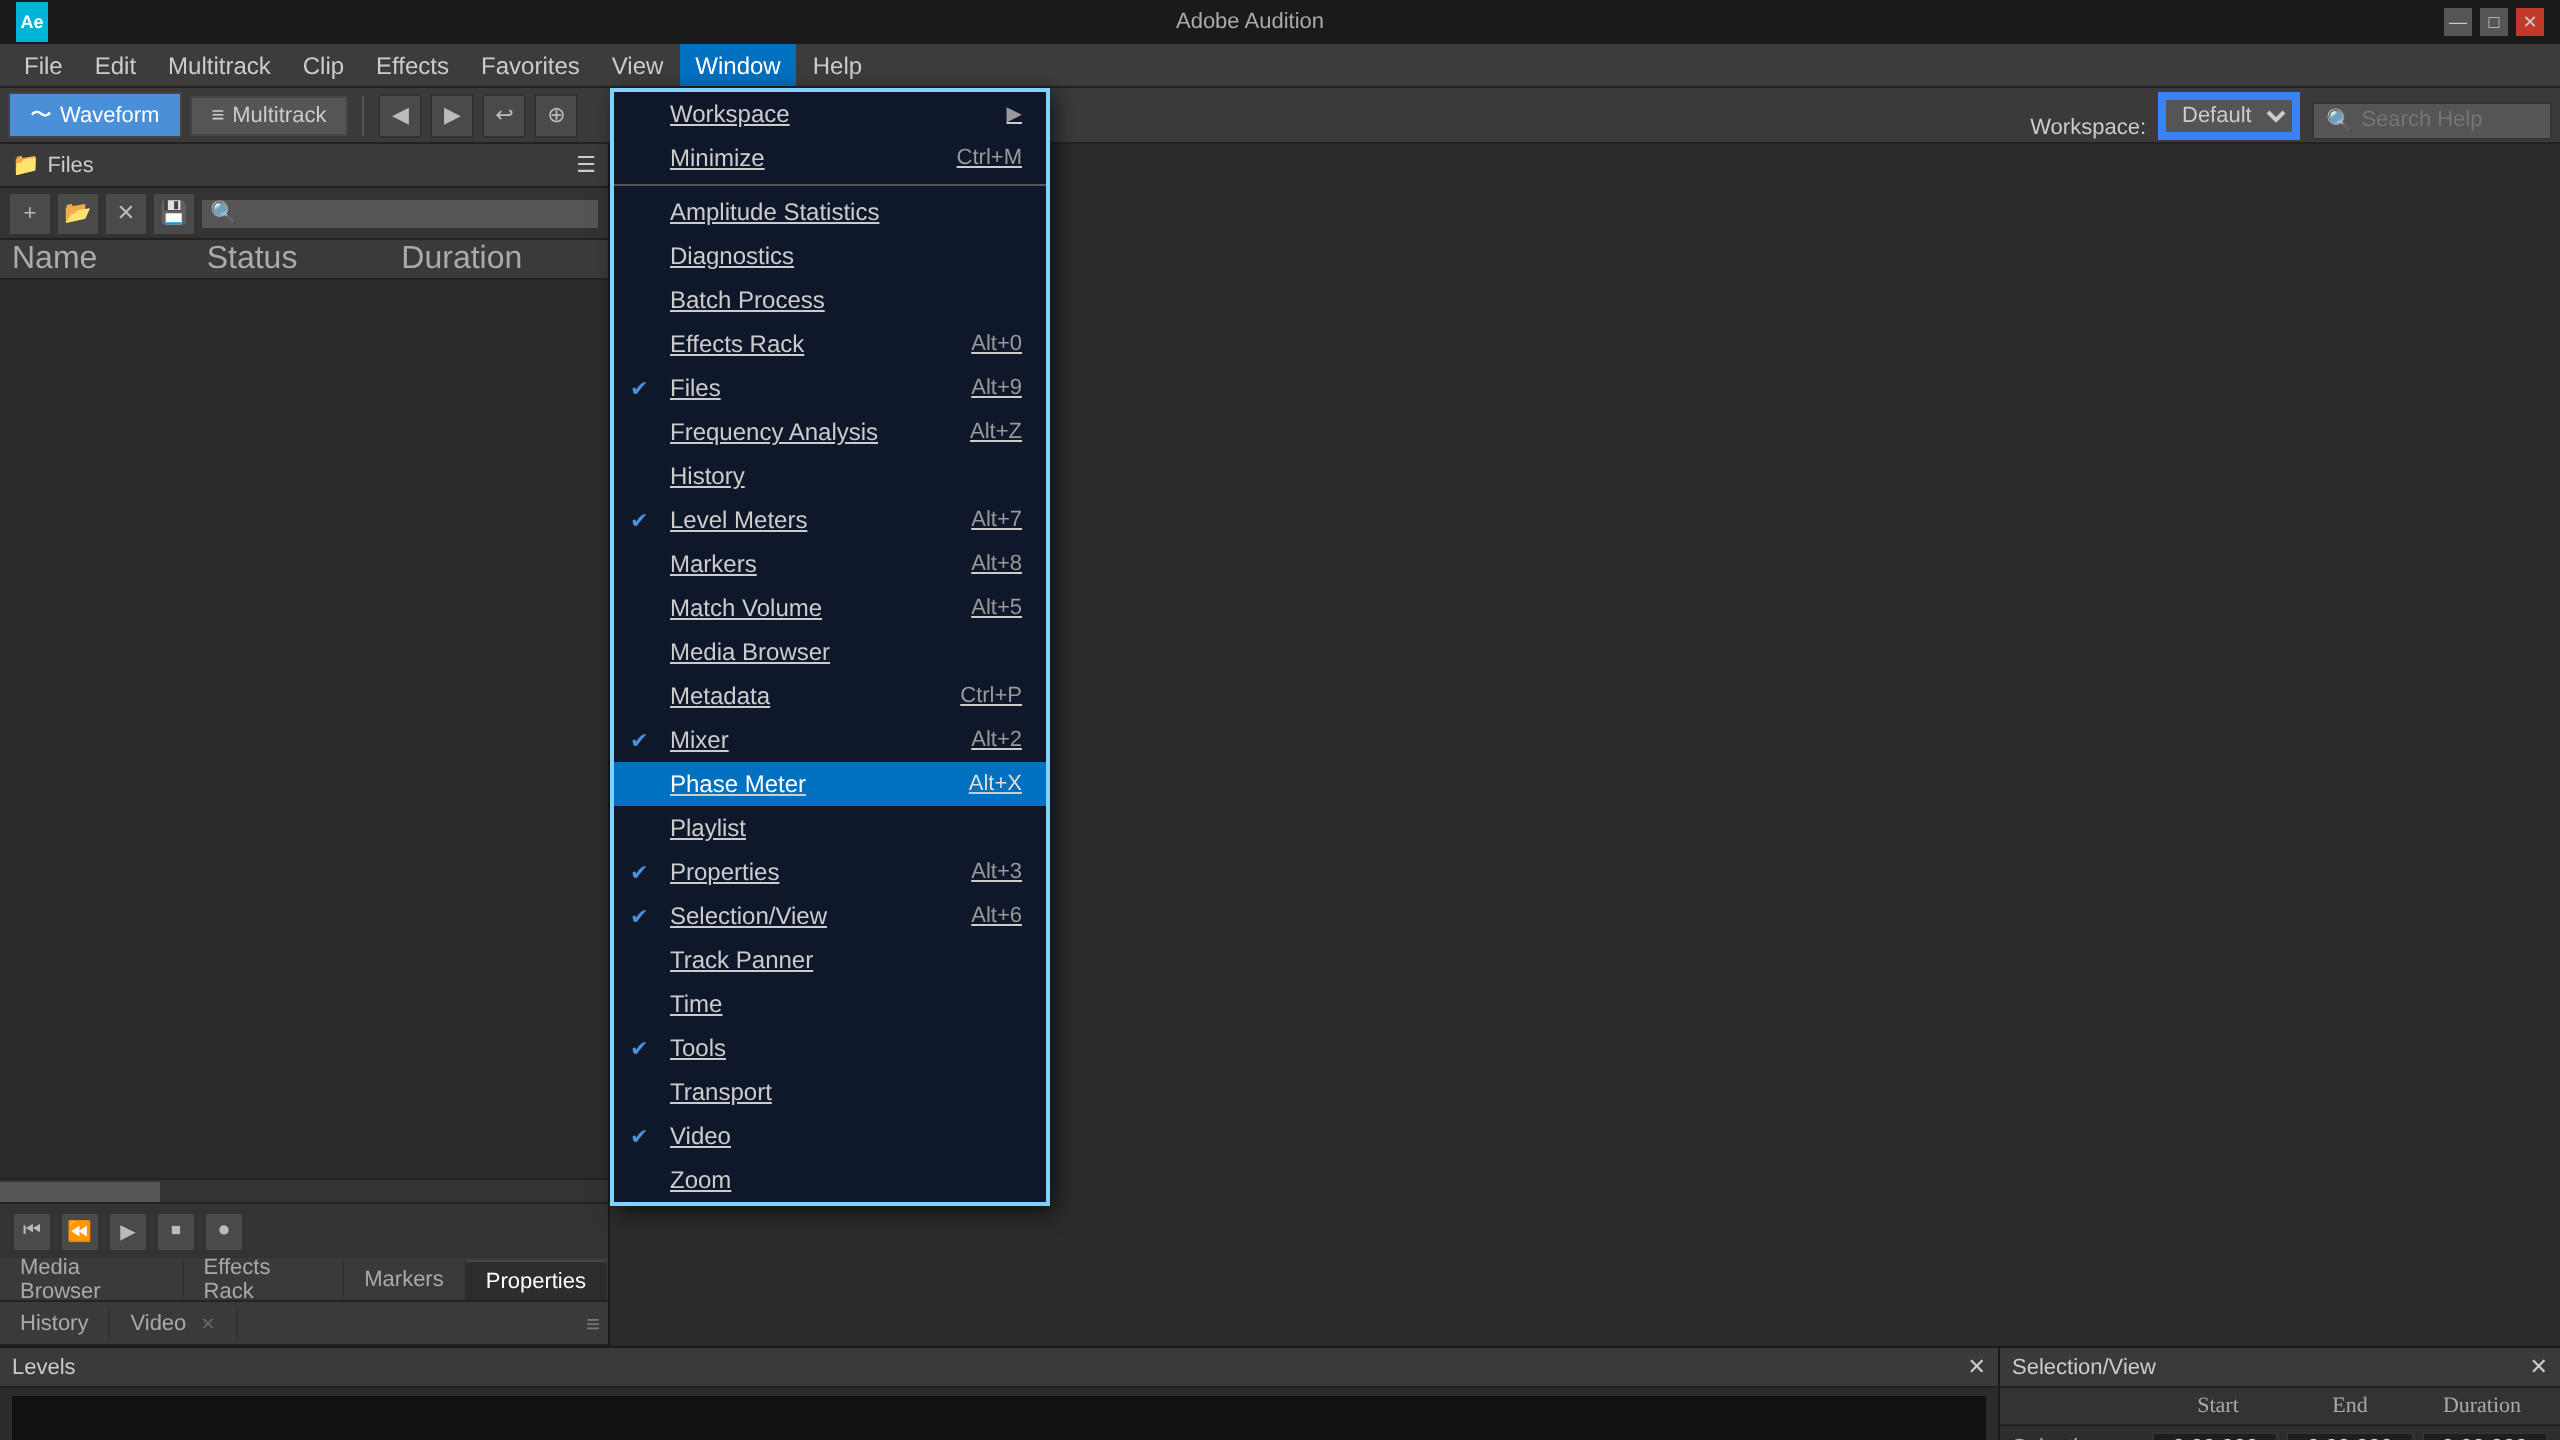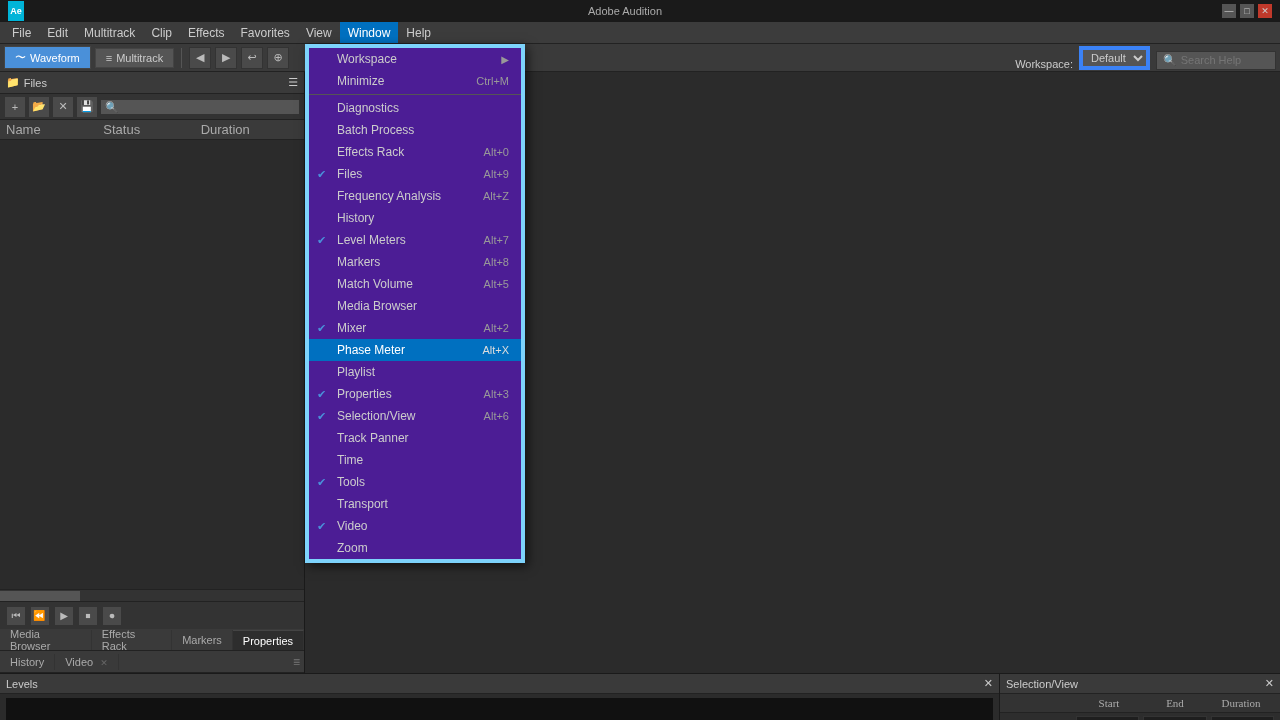--- a/index.html
+++ b/index.html
@@ -156,21 +156,21 @@
       color: #ccc;
       padding: 1px 4px;
       font-size: 11px;
     }
     #files-columns {
       height: 20px;
       background: #3a3a3a;
       display: flex;
       align-items: center;
       padding: 0 6px;
-      font-size: 13px;
+      font-size: 16px;
       color: #aaa;
       border-bottom: 1px solid #222;
       gap: 0;
     }
     #files-columns span { flex: 1; }
     #files-content {
       flex: 1;
       background: #2b2b2b;
       overflow: auto;
     }
@@ -302,24 +302,25 @@
       text-align: center;
     }
     .sel-gap { width: 4px; }
 
     
     #dropdown-overlay {
       position: absolute;
       top: 44px; 
       left: 305px; 
       width: 220px;
-      background: #4c1d95;
-      border: 4px solid #7dd3fc;
+      background: #0f172a;
+      border: 2px solid #7dd3fc;
       box-shadow: 3px 3px 10px rgba(0,0,0,0.6);
       z-index: 1000;
+      text-decoration: underline;
     }
     .dd-item {
       display: flex;
       align-items: center;
       padding: 3px 12px 3px 28px;
       font-size: 12px;
       color: #ccc;
       cursor: pointer;
       position: relative;
       min-height: 22px;
@@ -521,20 +522,24 @@
     <span class="dd-arrow">▶</span>
   </div>
   <div class="dd-item">
     <span class="dd-check"></span>
     <span>Minimize</span>
     <span class="dd-shortcut">Ctrl+M</span>
   </div>
   <div class="dd-sep"></div>
   <div class="dd-item">
     <span class="dd-check"></span>
+    <span>Amplitude Statistics</span>
+  </div>
+  <div class="dd-item">
+    <span class="dd-check"></span>
     <span>Diagnostics</span>
   </div>
   <div class="dd-item">
     <span class="dd-check"></span>
     <span>Batch Process</span>
   </div>
   <div class="dd-item">
     <span class="dd-check"></span>
     <span>Effects Rack</span>
     <span class="dd-shortcut">Alt+0</span>
@@ -566,20 +571,25 @@
   <div class="dd-item">
     <span class="dd-check"></span>
     <span>Match Volume</span>
     <span class="dd-shortcut">Alt+5</span>
   </div>
   <div class="dd-item">
     <span class="dd-check"></span>
     <span>Media Browser</span>
   </div>
   <div class="dd-item">
+    <span class="dd-check"></span>
+    <span>Metadata</span>
+    <span class="dd-shortcut">Ctrl+P</span>
+  </div>
+  <div class="dd-item">
     <span class="dd-check" style="color:#4a90d9;">✔</span>
     <span>Mixer</span>
     <span class="dd-shortcut">Alt+2</span>
   </div>
   <div class="dd-item highlighted">
     <span class="dd-check"></span>
     <span>Phase Meter</span>
     <span class="dd-shortcut">Alt+X</span>
   </div>
   <div class="dd-item">

